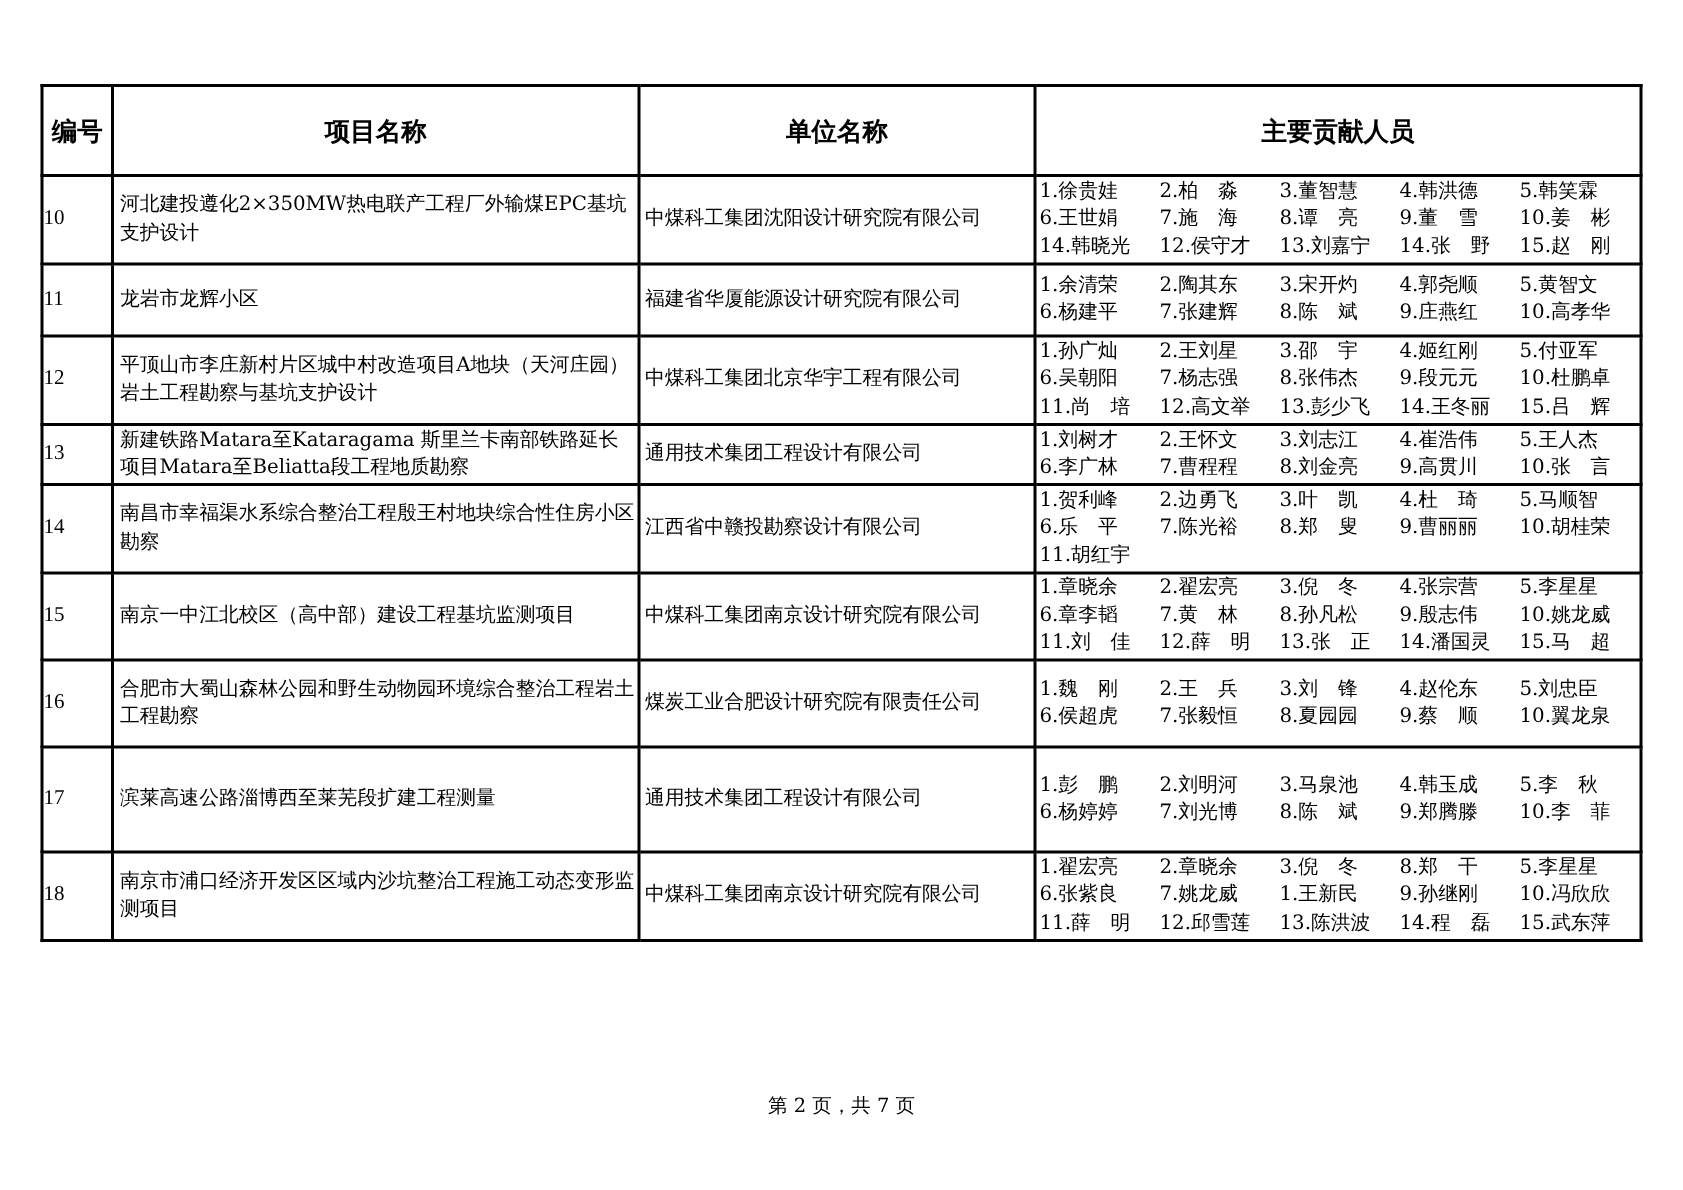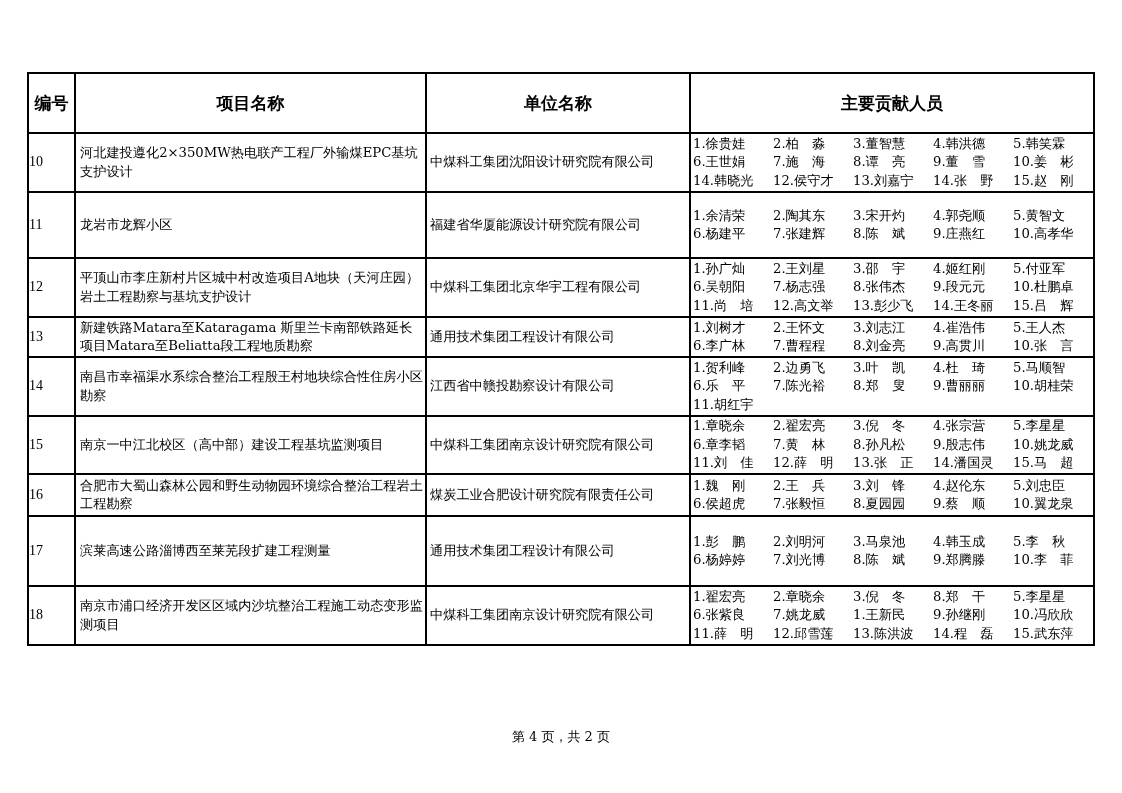--- a/index.html
+++ b/index.html
@@ -1,18 +1,18 @@
 <!DOCTYPE html>
 <html><head>
 <meta charset="utf-8">
 <style>
   html, body { margin: 0; padding: 0; background: #ffffff; }
   body { width: 1122px; height: 793px; position: relative; overflow: hidden;
          font-family: "DejaVu Serif", "Liberation Serif", serif; color: #000; }
-  table.main { position: absolute; left: 27px; top: 72px; width: 1066px;
+  table.main { position: absolute; left: 27px; top: 56px; width: 1066px;
                border-collapse: collapse; table-layout: fixed; border-radius: 19px; }
   table.main td, table.main th { border: 2px solid #000; padding: 0; }
   th { font-family: "DejaVu Sans", "Liberation Sans", sans-serif; font-weight: bold;
        font-size: 17px; height: 58px; text-align: center; vertical-align: middle; }
   td { font-size: 13.2px; line-height: 18.5px; vertical-align: middle; }
   td.num { text-align: left; font-family: "Liberation Serif", serif; font-size: 14px; }
   td.proj { padding-left: 4px !important; padding-right: 2px !important; }
   td.unit { padding-left: 3px !important; padding-right: 1px !important; }
   td.people { padding-left: 2px !important; }
   .pgrid { display: grid; grid-template-columns: 80px 80px 80px 80px 80px; }
@@ -56,21 +56,21 @@
             <span>9.董　雪</span>
             <span>10.姜　彬</span>
             <span>14.韩晓光</span>
             <span>12.侯守才</span>
             <span>13.刘嘉宁</span>
             <span>14.张　野</span>
             <span>15.赵　刚</span>
           </div>
         </td>
       </tr>
-      <tr style="height: 66px;">
+      <tr style="height: 48px;">
         <td class="num">11</td>
         <td class="proj">龙岩市龙辉小区</td>
         <td class="unit">福建省华厦能源设计研究院有限公司</td>
         <td class="people">
           <div class="pgrid">
             <span>1.余清荣</span>
             <span>2.陶其东</span>
             <span>3.宋开灼</span>
             <span>4.郭尧顺</span>
             <span>5.黄智文</span>
@@ -162,21 +162,21 @@
             <span>9.殷志伟</span>
             <span>10.姚龙威</span>
             <span>11.刘　佳</span>
             <span>12.薛　明</span>
             <span>13.张　正</span>
             <span>14.潘国灵</span>
             <span>15.马　超</span>
           </div>
         </td>
       </tr>
-      <tr style="height: 42px;">
+      <tr style="height: 58px;">
         <td class="num">16</td>
         <td class="proj">合肥市大蜀山森林公园和野生动物园环境综合整治工程岩土工程勘察</td>
         <td class="unit">煤炭工业合肥设计研究院有限责任公司</td>
         <td class="people">
           <div class="pgrid">
             <span>1.魏　刚</span>
             <span>2.王　兵</span>
             <span>3.刘　锋</span>
             <span>4.赵伦东</span>
             <span>5.刘忠臣</span>
@@ -227,13 +227,13 @@
             <span>12.邱雪莲</span>
             <span>13.陈洪波</span>
             <span>14.程　磊</span>
             <span>15.武东萍</span>
           </div>
         </td>
       </tr>
     </tbody>
 </table>
 
-<div class="footer">第 4 页，共 2 页</div>
+<div class="footer">第 2 页，共 7 页</div>
 
 </body></html>

